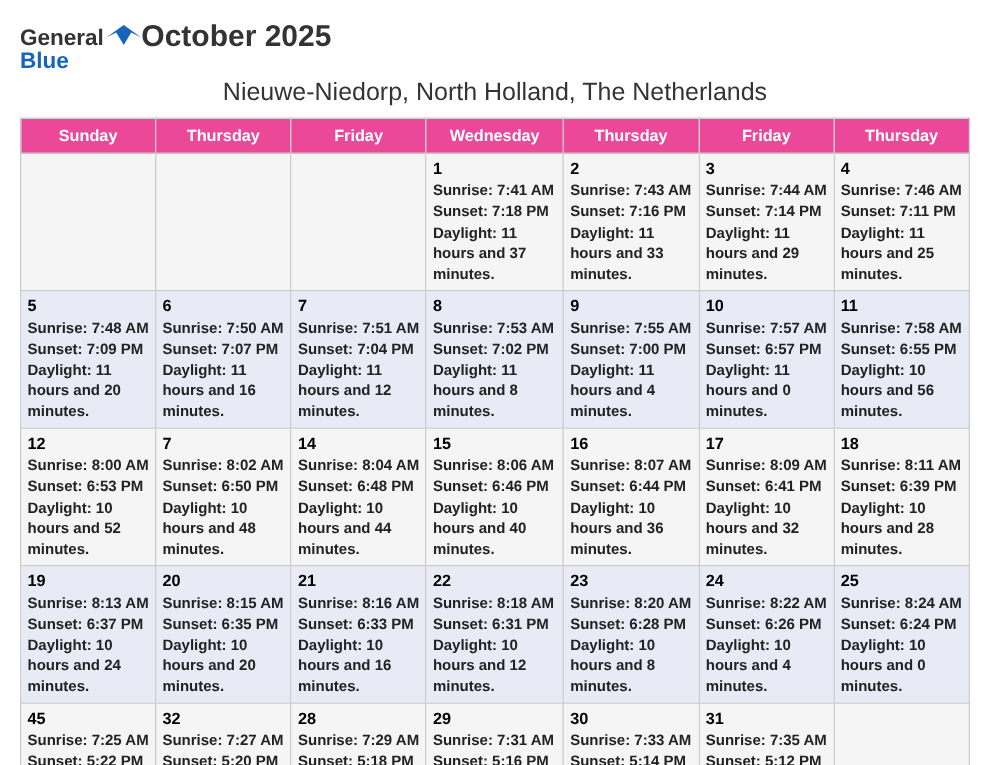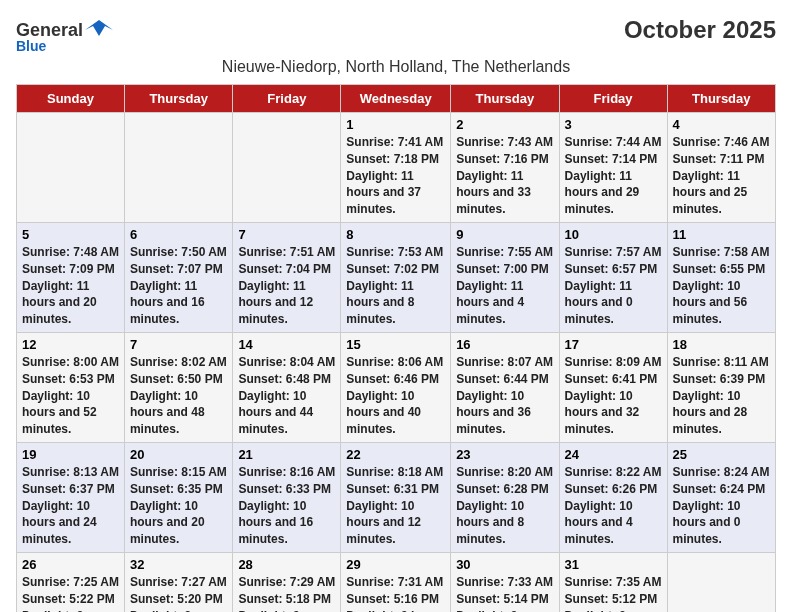--- a/index.html
+++ b/index.html
@@ -6,61 +6,61 @@
     body {
       font-family: Arial, sans-serif;
       background: #fff;
       width: 792px;
       min-height: 612px;
       padding: 16px;
     }
     .header-area {
       display: flex;
       align-items: flex-start;
-      justify-content: space-between;
+      justify-content: flex-start;
       margin-bottom: 4px;
     }
     .logo {
       display: flex;
       align-items: center;
     }
     .logo-text-general {
       font-size: 18px;
       font-weight: bold;
       color: #333;
     }
     .logo-text-blue {
-      font-size: 14px;
+      font-size: 18px;
       font-weight: bold;
       color: #1565c0;
     }
     .logo-icon {
       width: 28px;
       height: 28px;
       margin-left: 2px;
     }
     .month-title {
       font-size: 24px;
       font-weight: bold;
       color: #333;
       text-align: right;
     }
     .location-title {
       text-align: center;
-      font-size: 16px;
+      font-size: 20px;
       color: #333;
       margin-bottom: 8px;
     }
     table {
       width: 100%;
       border-collapse: collapse;
       font-size: 11px;
     }
     thead tr th {
-      background-color: #b91c1c;
+      background-color: #ec4899;
       color: #fff;
       text-align: center;
       padding: 6px 4px;
       font-size: 13px;
       font-weight: bold;
       border: 1px solid #ccc;
     }
     tbody tr td {
       border: 1px solid #ccc;
       vertical-align: top;
@@ -226,21 +226,21 @@
           <span class="day-number">24</span>
           <div class="day-info">Sunrise: 8:22 AM<br>Sunset: 6:26 PM<br>Daylight: 10 hours and 4 minutes.</div>
         </td>
         <td>
           <span class="day-number">25</span>
           <div class="day-info">Sunrise: 8:24 AM<br>Sunset: 6:24 PM<br>Daylight: 10 hours and 0 minutes.</div>
         </td>
       </tr>
       <tr>
         <td>
-          <span class="day-number">26</span>
+          <span class="day-number">45</span>
           <div class="day-info">Sunrise: 7:25 AM<br>Sunset: 5:22 PM<br>Daylight: 9 hours and 56 minutes.</div>
         </td>
         <td>
           <span class="day-number">32</span>
           <div class="day-info">Sunrise: 7:27 AM<br>Sunset: 5:20 PM<br>Daylight: 9 hours and 52 minutes.</div>
         </td>
         <td>
           <span class="day-number">28</span>
           <div class="day-info">Sunrise: 7:29 AM<br>Sunset: 5:18 PM<br>Daylight: 9 hours and 48 minutes.</div>
         </td>

